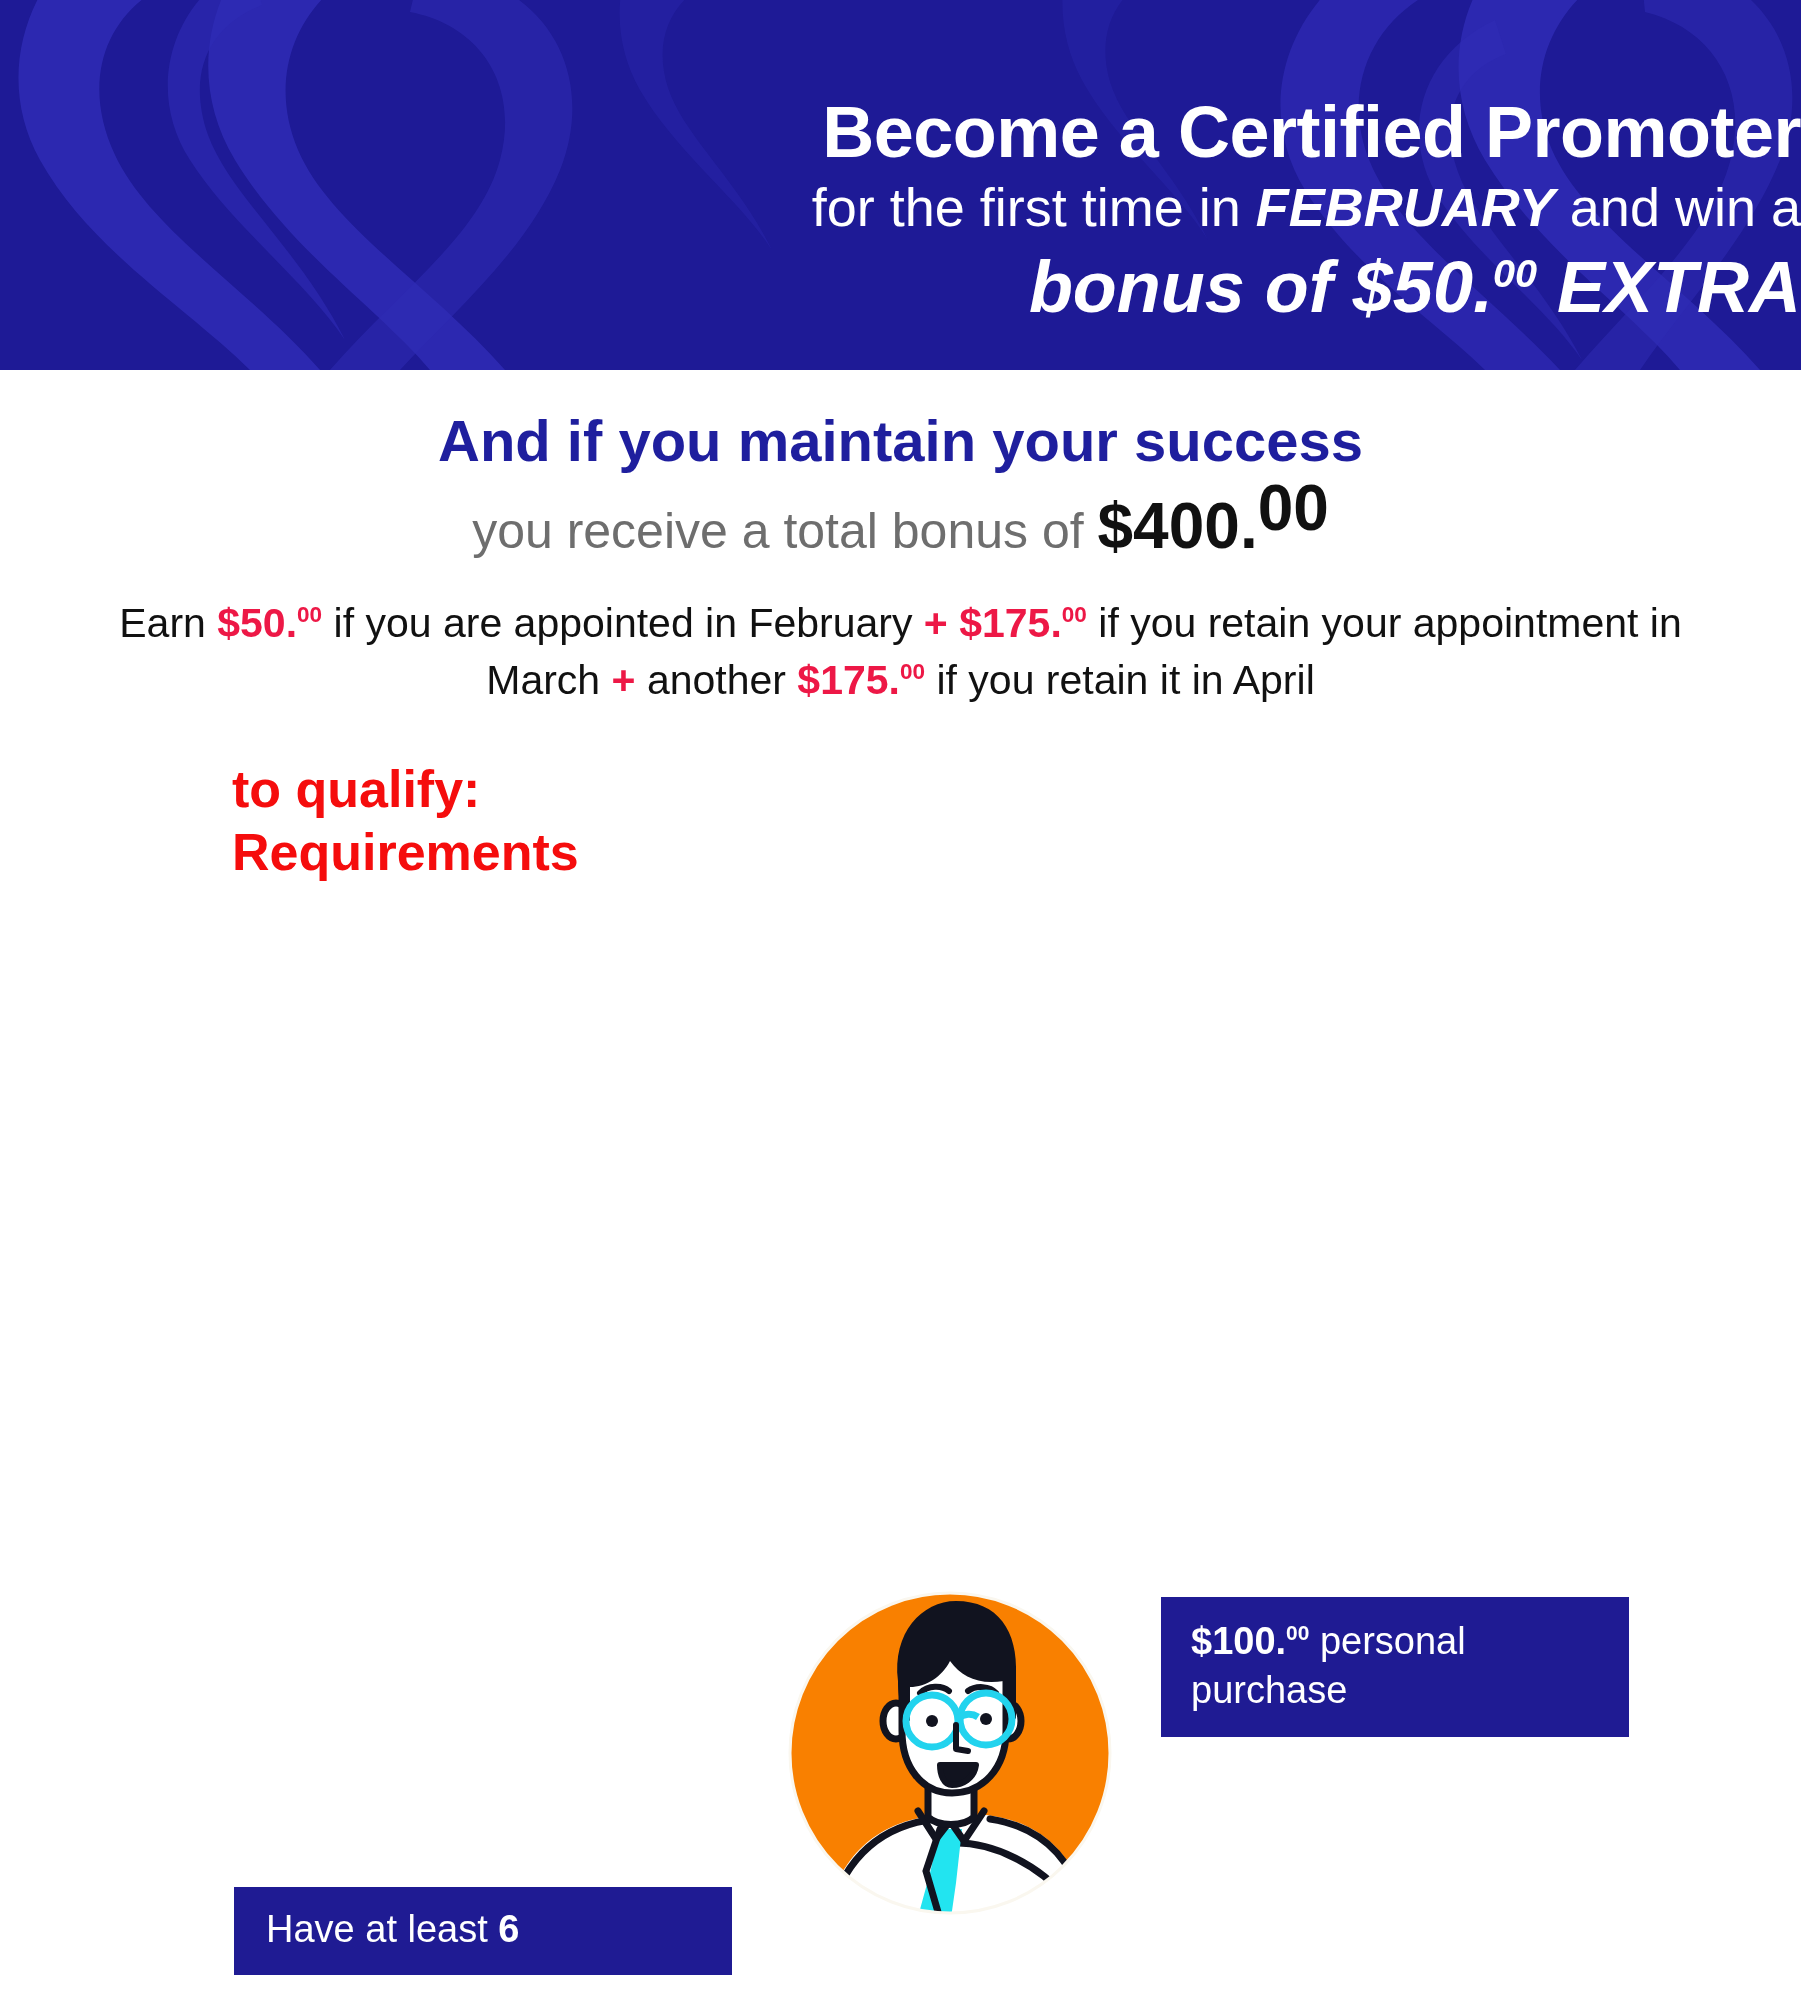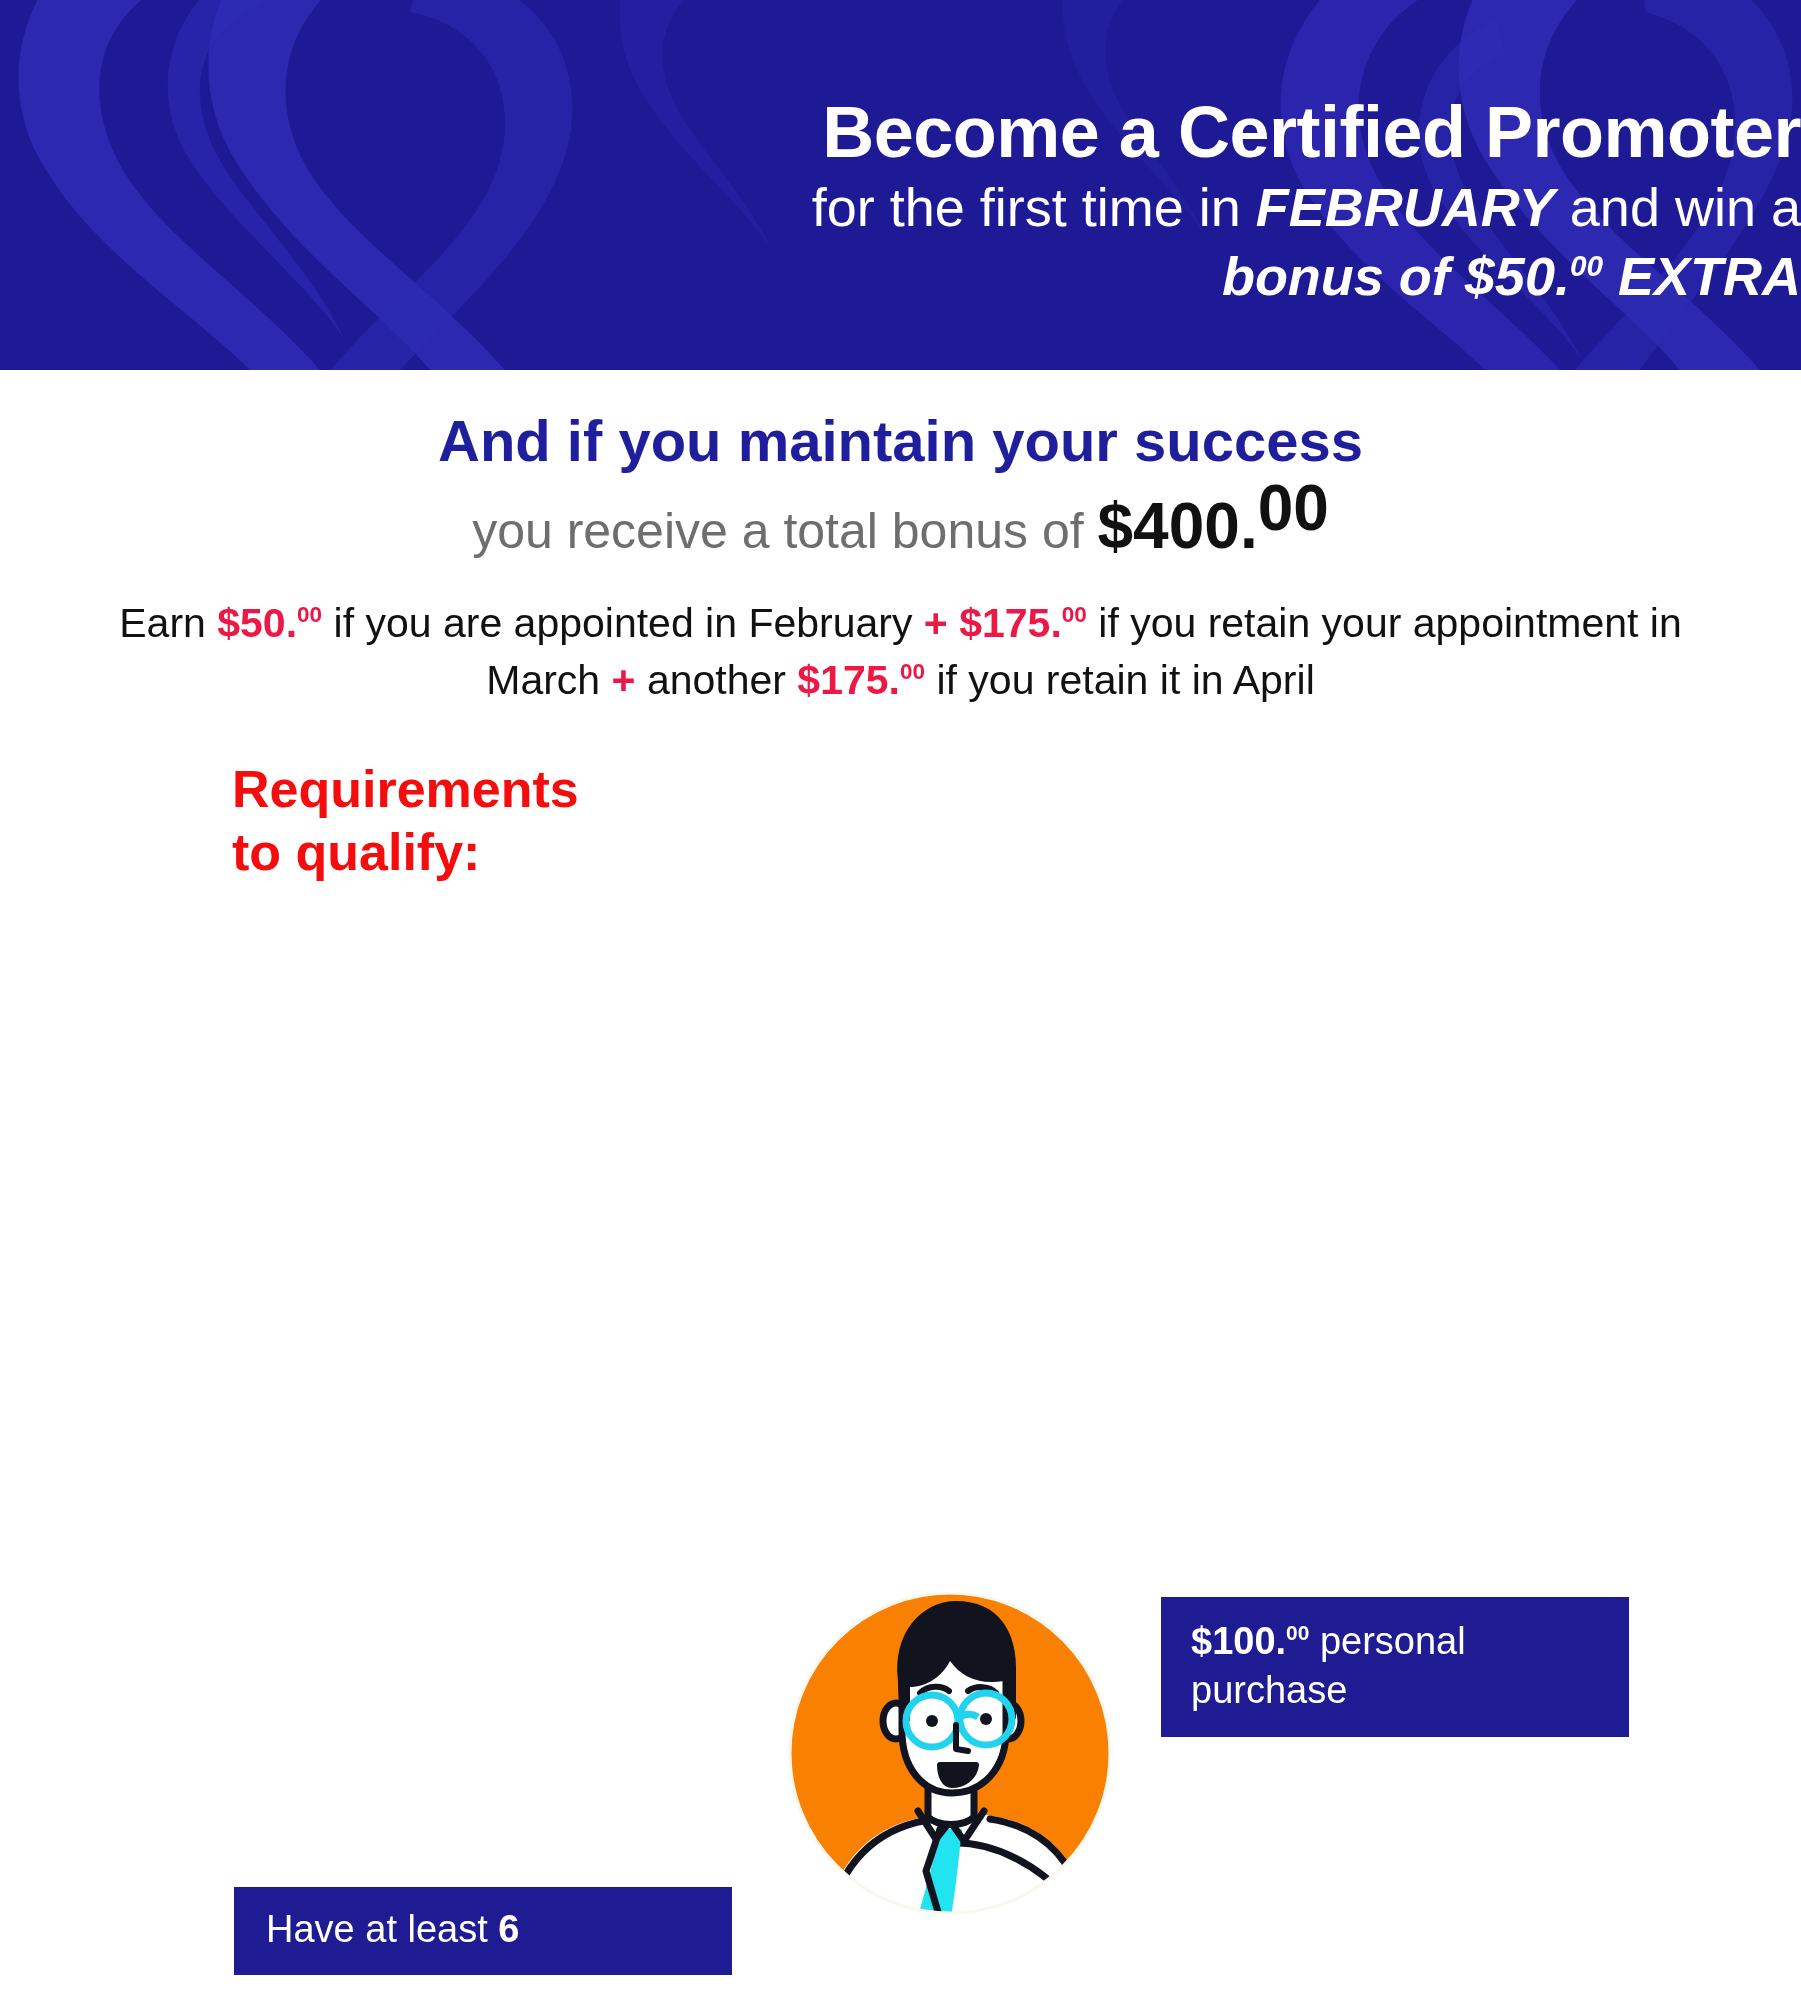--- a/index.html
+++ b/index.html
@@ -48,21 +48,21 @@
     font-weight: normal;
     color: #ffffff;
     line-height: 1.25;
     margin: 6px 0 0 0;
   }
   .hdr-line2 .mo {
     font-weight: bold;
     font-style: italic;
   }
   .hdr-line3 {
-    font-size: 54px;
+    font-size: 72px;
     font-weight: bold;
     font-style: italic;
     color: #ffffff;
     line-height: 1.2;
     margin: 2px 0 0 0;
   }
   sup.cents {
     font-size: 0.55em;
     vertical-align: super;
     line-height: 0;
@@ -202,22 +202,22 @@
 <div class="subhead">
   <div class="sub-l1">And if you maintain your success</div>
   <div class="sub-l3"><span>you receive a total bonus of </span><span class="amount">$400.</span><sup class="cents amount">00</sup></div>
 </div>
 
 <div class="earn"><span>Earn </span><b class="red">$50.</b><b class="red"><sup class="cents">00</sup></b><span> if you are appointed in February </span><b class="red">+</b><b class="red"> $175.</b><b class="red"><sup class="cents">00</sup></b><span> if you retain your appointment in March </span><b class="red">+</b><span> another </span><b class="red">$175.</b><b class="red"><sup class="cents">00</sup></b><span> if you retain it in April</span></div>
 
 <div class="reqzone">
 
   <div class="req-title">
+    <div>to qualify:</div>
     <div>Requirements</div>
-    <div>to qualify:</div>
   </div>
 
   <svg class="hero" viewBox="0 0 400 400">
     <defs>
       <clipPath id="heroClip">
           <circle cx="200" cy="200" r="160"></circle>
         </clipPath>
     </defs>
     <circle cx="200" cy="200" r="160" fill="#f98000"></circle>
     <g clip-path="url(#heroClip)">

